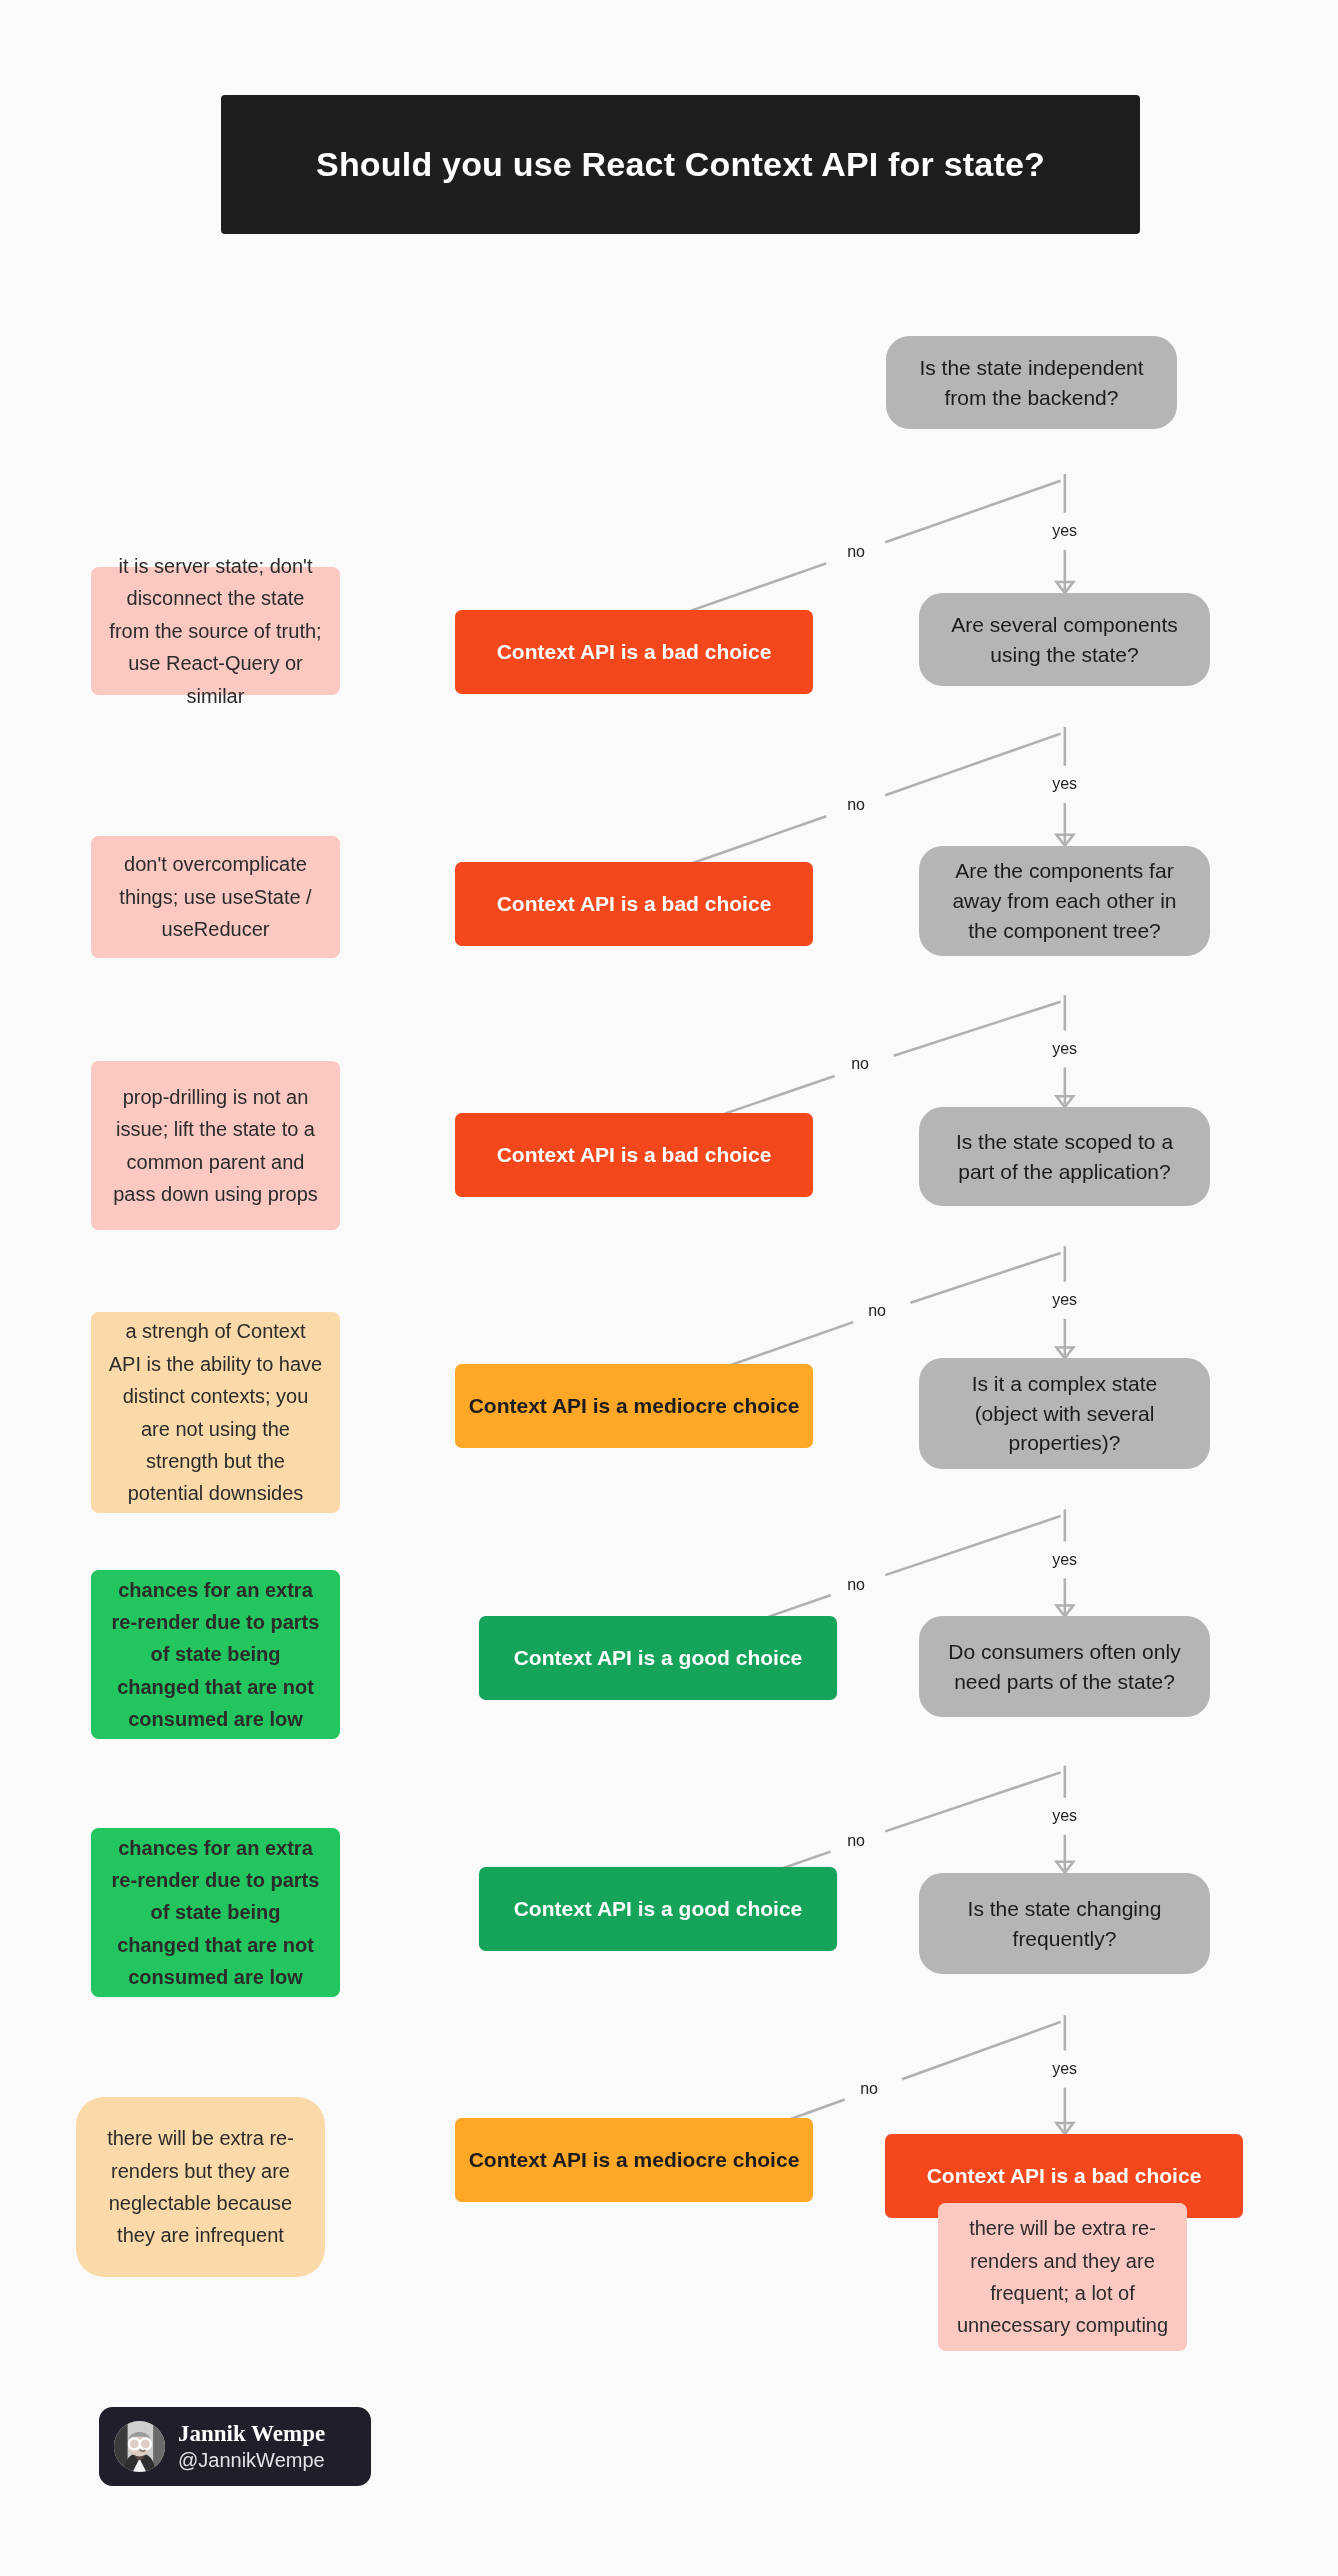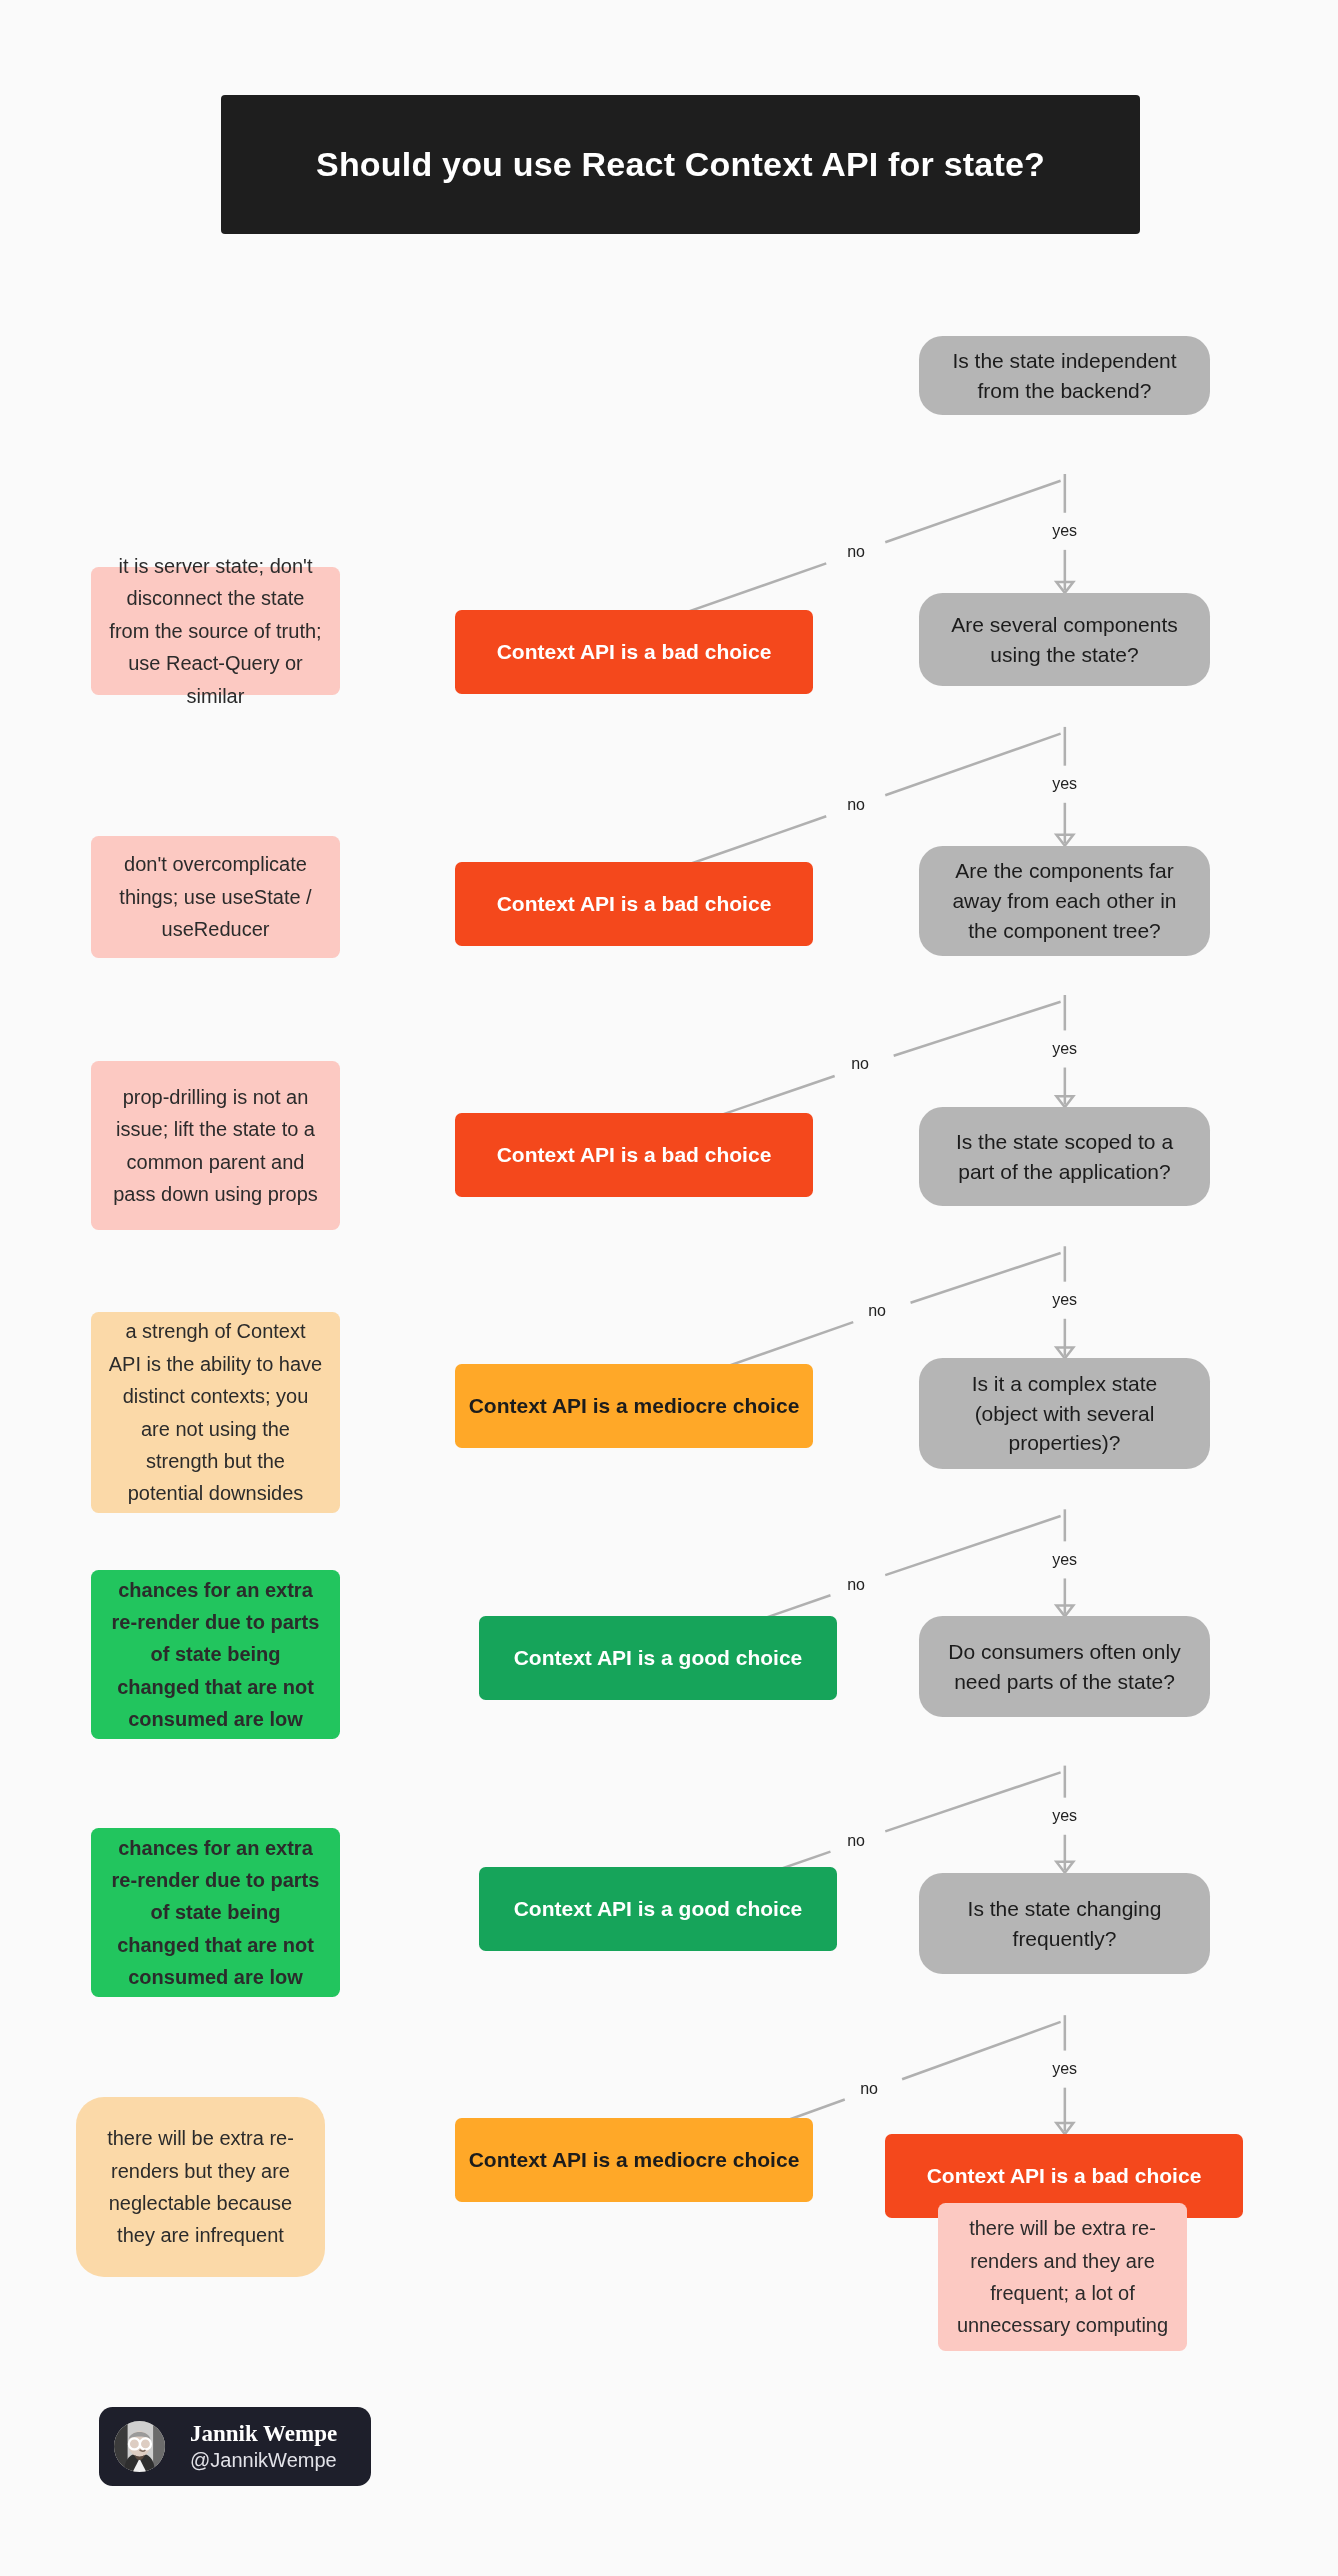--- a/index.html
+++ b/index.html
@@ -114,21 +114,21 @@
     position: absolute;
     left: 99px;
     top: 2407px;
     width: 272px;
     height: 79px;
     background: #1e1f2b;
     border-radius: 13.5px;
     display: flex;
     align-items: center;
     padding: 0 15px;
-    gap: 25px;
+    gap: 13px;
     z-index: 6;
   }
   #author-avatar {
     width: 51px; height: 51px;
     border-radius: 50%;
     flex: 0 0 51px;
     overflow: hidden;
     background: #8e8e8e;
     position: relative;
   }
@@ -229,21 +229,21 @@
 
   <div class="edge-label" style="left:1048px; top:1550px;">yes</div>
   <div class="edge-label" style="left:843px; top:1575px;">no</div>
 
   <div class="edge-label" style="left:1048px; top:1806px;">yes</div>
   <div class="edge-label" style="left:843px; top:1831px;">no</div>
 
   <div class="edge-label" style="left:1048px; top:2059px;">yes</div>
   <div class="edge-label" style="left:856px; top:2079px;">no</div>
 
-  <div class="node decision" style="left:919px; top:336px; height:79px;">
+  <div class="node decision" style="left:886px; top:336px; height:93px;">
     <span>Is the state independent from the backend?</span>
   </div>
 
   <div class="node decision" style="left:919px; top:593px; height:93px;">
     <span>Are several components using the state?</span>
   </div>
 
   <div class="node decision" style="left:919px; top:846px; height:110px;">
     <span>Are the components far away from each other in the component tree?</span>
   </div>

